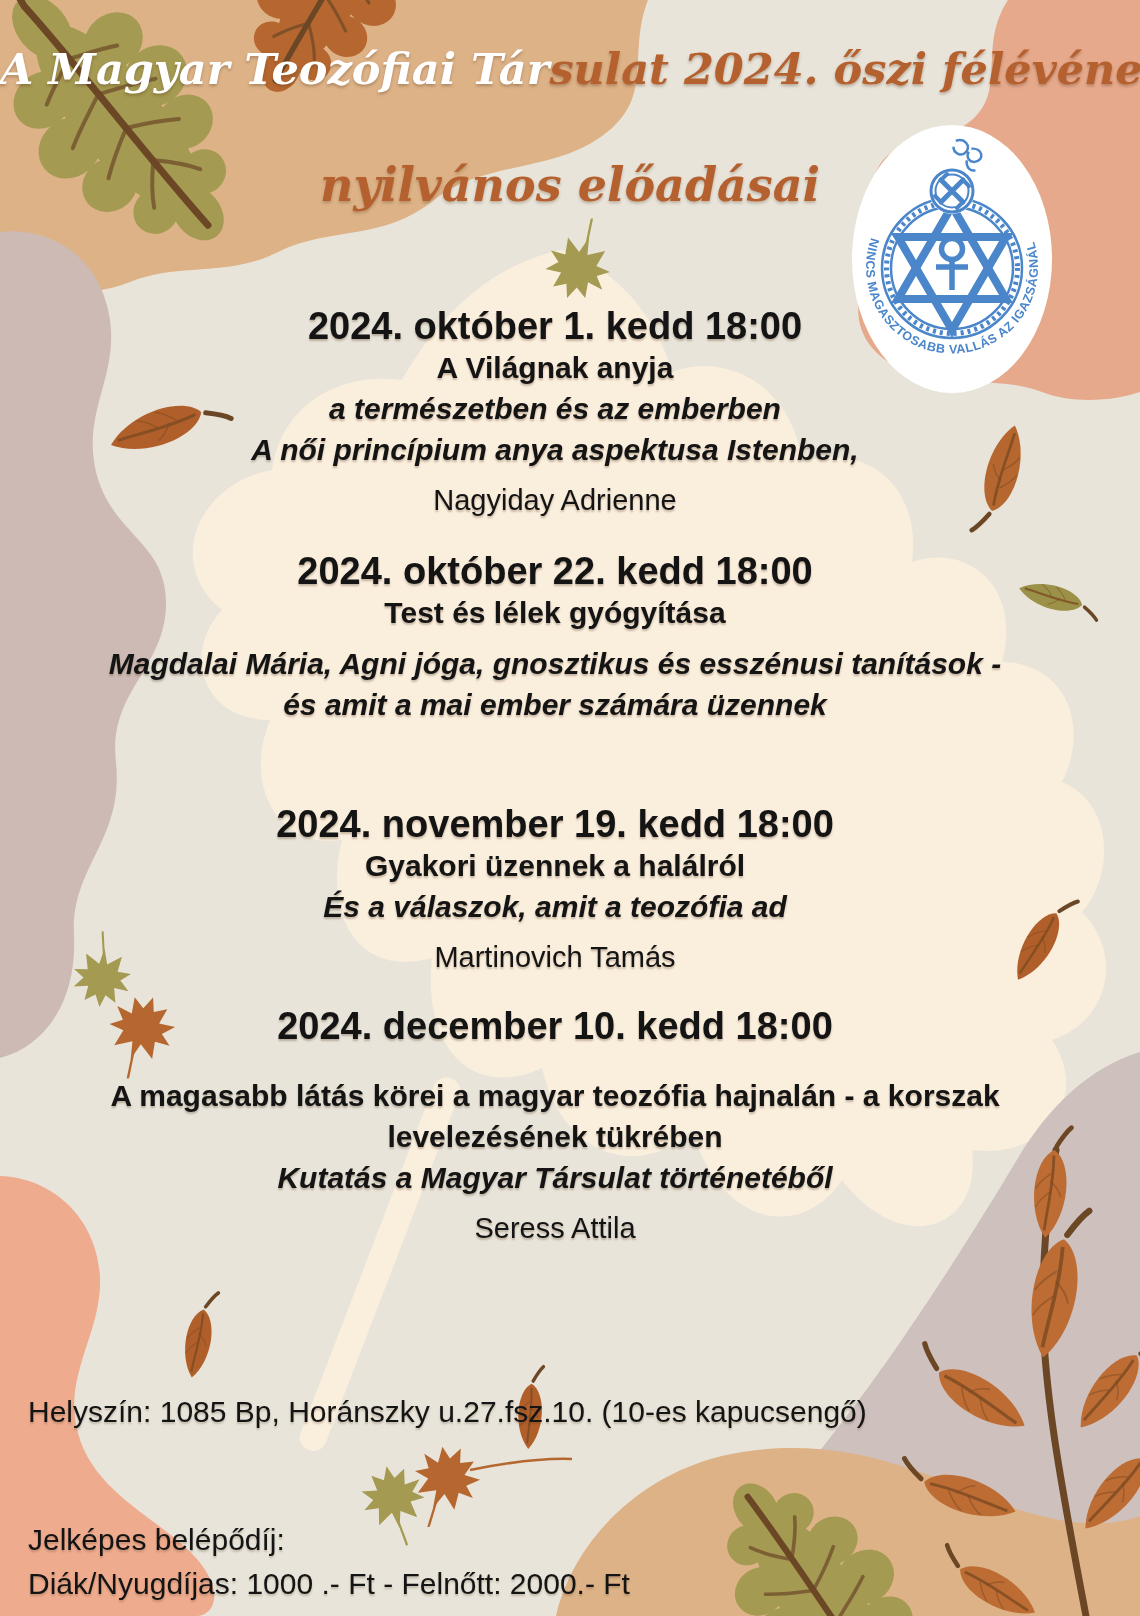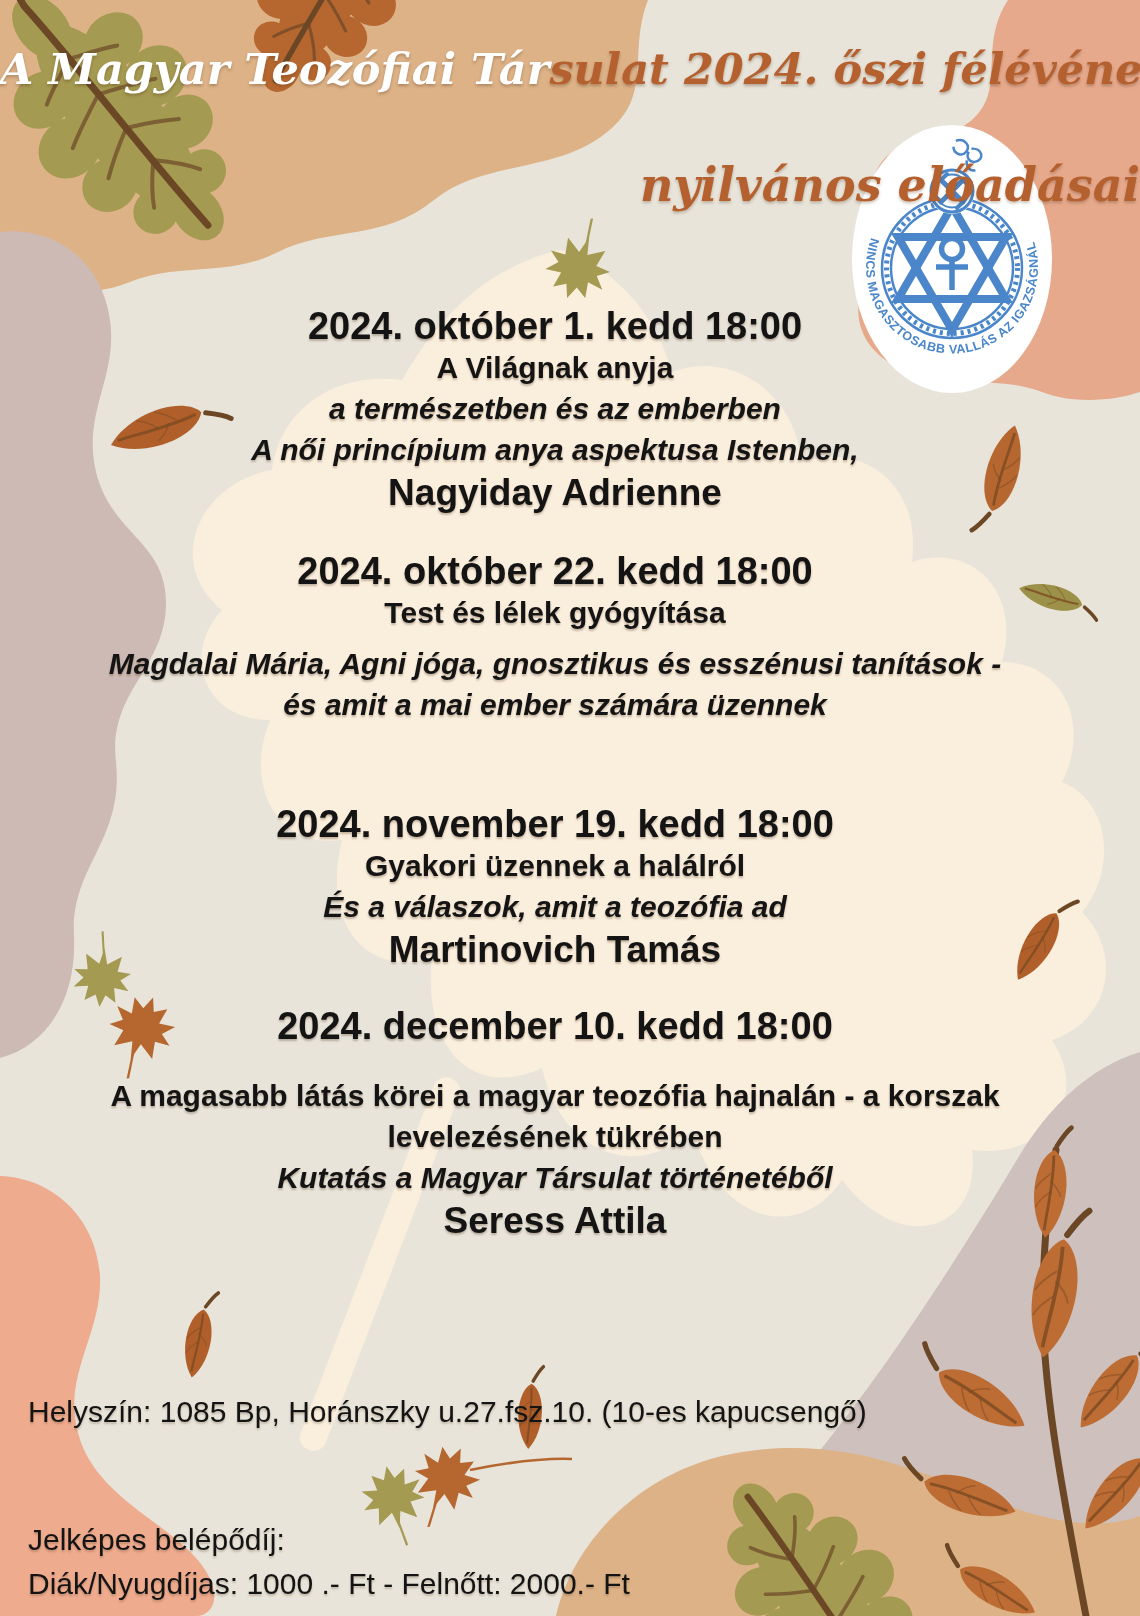--- a/index.html
+++ b/index.html
@@ -17,34 +17,34 @@
 
   #title-line1{
     left:0;top:44px;width:1140px;text-align:center;white-space:nowrap;
     font-family:"DejaVu Serif","Liberation Serif",serif;
     font-style:italic;font-weight:700;font-size:43px;z-index:3;
     text-shadow:0 2px 3px rgba(90,55,25,.35);
   }
   #title-line1 .w{color:#ffffff;}
   #title-line1 .r{color:#b5602f;}
   #title-line2{
-    left:0;top:158px;width:1140px;text-align:right;
+    left:0;top:158px;width:1140px;text-align:center;
     font-family:"DejaVu Serif","Liberation Serif",serif;
     font-style:italic;font-weight:700;font-size:46px;color:#b5602f;z-index:3;
     text-shadow:0 2px 3px rgba(90,55,25,.3);
   }
   .event{
     left:25px;width:1060px;text-align:center;z-index:3;
     font-size:30px;line-height:41px;
     text-shadow:0 2px 2px rgba(80,50,20,.3);
   }
   .ev-date{font-weight:700;font-size:38px;}
   .ev-title{font-weight:700;}
   .ev-sub{font-weight:700;font-style:italic;}
-  .ev-speaker{font-weight:700;font-size:37px;margin-top:2px;}
+  .ev-speaker{font-weight:400;font-size:29px;margin-top:10px;}
   #event-1{top:306px;}
   #event-2{top:551px;}
   #event-3{top:804px;}
   #event-4{top:1006px;}
   #event-2 .ev-sub.first{margin-top:10px;}
   #event-4 .ev-title.first{margin-top:28px;}
   #venue{
     left:28px;top:1392px;width:1080px;font-size:30px;line-height:40px;
     z-index:3;text-shadow:0 2px 2px rgba(80,50,20,.25);
   }

